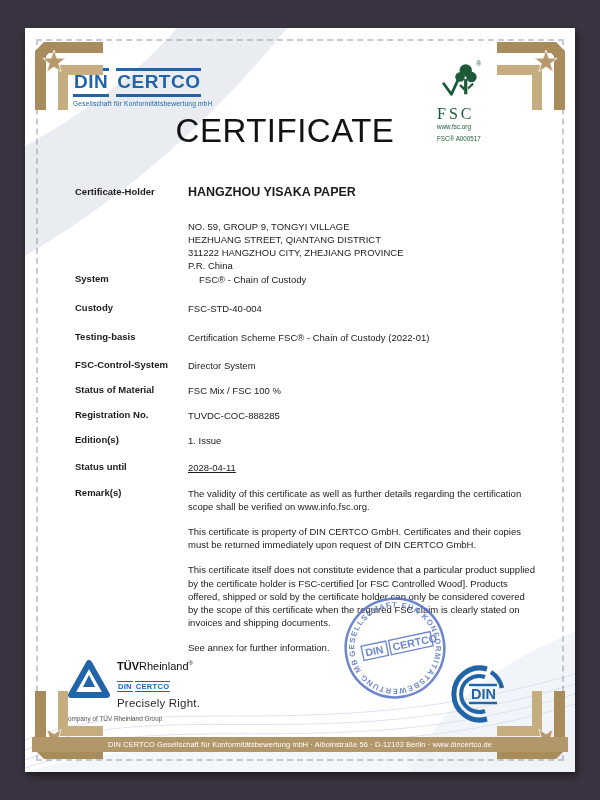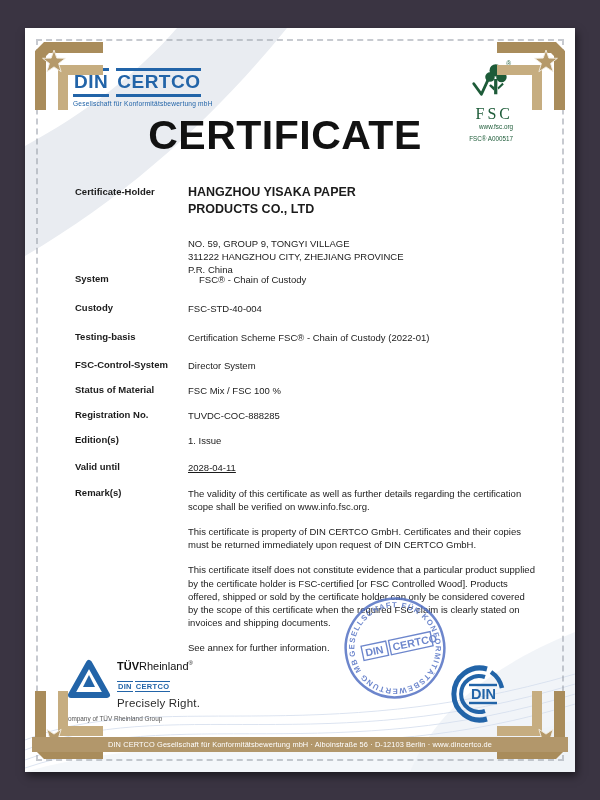--- a/index.html
+++ b/index.html
@@ -24,27 +24,27 @@
   
   .dc-logo{position:absolute;left:48px;top:40px;z-index:3;}
   .dc-words{display:flex;gap:7px;}
   .dc-word{
     color:#2264a8;font-weight:bold;font-size:19px;letter-spacing:.5px;
     border-top:3px solid #2264a8;border-bottom:3px solid #2264a8;
     padding:1px 1px 2px 1px;line-height:1.05;
   }
   .dc-sub{color:#2264a8;font-size:6.6px;margin-top:3px;letter-spacing:.2px;}
   
-  .fsc{position:absolute;left:424px;top:30px;width:64px;text-align:right;z-index:3;color:#1d5b38;}
+  .fsc{position:absolute;left:412px;top:30px;width:64px;text-align:left;z-index:3;color:#1d5b38;}
   .fsc-name{font-family:"Liberation Serif",serif;font-size:16px;letter-spacing:3px;margin-top:1px;}
   .fsc-url{font-size:6.3px;margin-top:0px;}
   .fsc-lic{font-size:6.3px;margin-top:5px;}
   .title{
     position:absolute;left:0;top:84px;width:520px;text-align:center;
-    font-size:41px;font-weight:700;letter-spacing:.5px;color:#121212;z-index:3;
+    font-size:33px;font-weight:400;letter-spacing:.5px;color:#121212;z-index:3;
   }
   .lbl{position:absolute;left:50px;font-size:9.5px;font-weight:bold;color:#1b1b1b;z-index:3;}
   .val{position:absolute;left:163px;font-size:9.5px;color:#1b1b1b;z-index:3;line-height:1.38;}
   .holder-name{font-size:12.5px;font-weight:bold;line-height:1.35;}
   .addr{margin-top:19px;}
   .remarks p{margin:0 0 12px 0;width:348px;}
   
   .stamp{position:absolute;left:312px;top:562px;width:116px;height:116px;z-index:4;opacity:.85;transform:rotate(-12deg);}
   
   .tuv{position:absolute;left:42px;top:630px;z-index:4;}
@@ -155,24 +155,24 @@
     <div class="fsc-url">www.fsc.org</div>
     <div class="fsc-lic">FSC® A000517</div>
   </div>
 
   <div class="title">CERTIFICATE</div>
 
   <div class="lbl" style="top:158px;">Certificate-Holder</div>
   <div class="val" style="top:156px;">
     <div class="holder-name">
       <div>HANGZHOU YISAKA PAPER</div>
-      <div>PRODUCTS CO., LTD</div>
     </div>
     <div class="addr">
       <div>NO. 59, GROUP 9, TONGYI VILLAGE</div>
+      <div>HEZHUANG STREET, QIANTANG DISTRICT</div>
       <div>311222 HANGZHOU CITY, ZHEJIANG PROVINCE</div>
       <div>P.R. China</div>
     </div>
   </div>
 
   <div class="lbl" style="top:245px;">System</div>
   <div class="val" style="top:245px;padding-left:11px;">FSC® - Chain of Custody</div>
 
   <div class="lbl" style="top:274px;">Custody</div>
   <div class="val" style="top:274px;">FSC-STD-40-004</div>
@@ -185,21 +185,21 @@
 
   <div class="lbl" style="top:356px;">Status of Material</div>
   <div class="val" style="top:356px;">FSC Mix / FSC 100 %</div>
 
   <div class="lbl" style="top:381px;">Registration No.</div>
   <div class="val" style="top:381px;">TUVDC-COC-888285</div>
 
   <div class="lbl" style="top:406px;">Edition(s)</div>
   <div class="val" style="top:406px;">1. Issue</div>
 
-  <div class="lbl" style="top:433px;">Valid until</div>
+  <div class="lbl" style="top:433px;">Status until</div>
   <div class="val" style="top:433px;text-decoration:underline;">2028-04-11</div>
 
   <div class="lbl" style="top:459px;">Remark(s)</div>
   <div class="val remarks" style="top:459px;">
     <p>The validity of this certificate as well as further details regarding the certification scope shall be verified on www.info.fsc.org.</p>
     <p>This certificate is property of DIN CERTCO GmbH. Certificates and their copies must be returned immediately upon request of DIN CERTCO GmbH.</p>
     <p>This certificate itself does not constitute evidence that a particular product supplied by the certificate holder is FSC-certified [or FSC Controlled Wood]. Products offered, shipped or sold by the certificate holder can only be considered covered by the scope of this certificate when the required FSC claim is clearly stated on invoices and shipping documents.</p>
     <p>See annex for further information.</p>
   </div>
 

